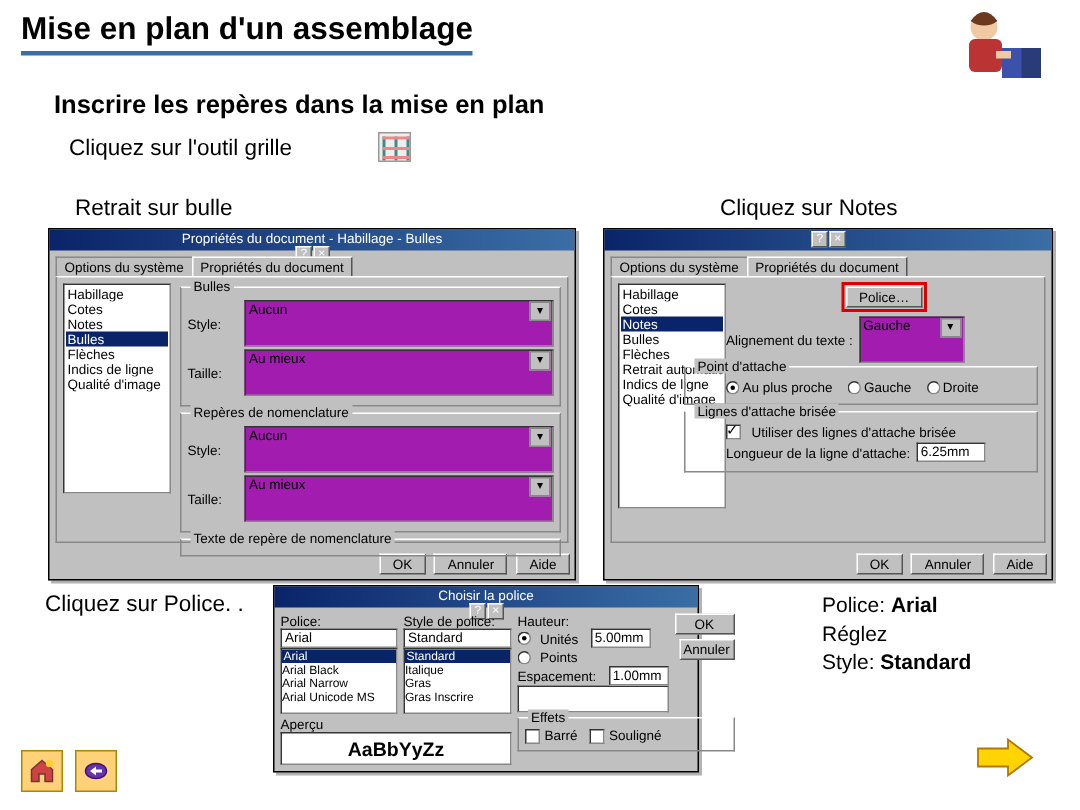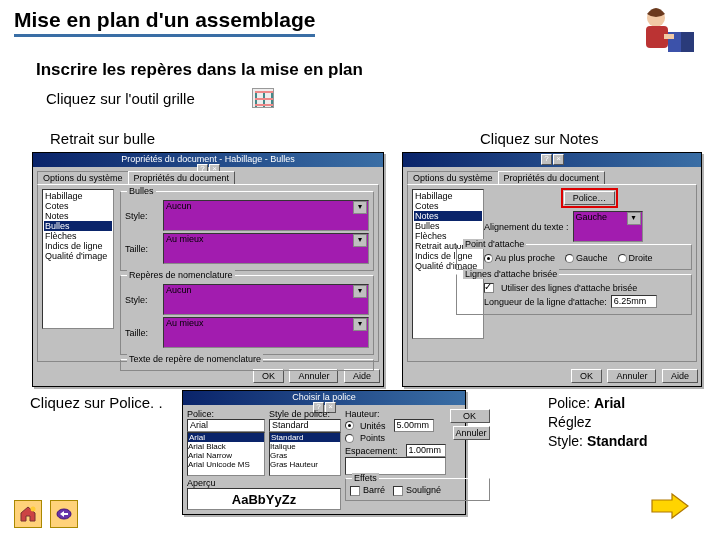--- a/index.html
+++ b/index.html
@@ -301,21 +301,21 @@
         <div>Arial Unicode MS</div>
       </div>
     </div>
     <div>
       <div>Style de police:</div>
       <div class="txt" style="width:100%">Standard</div>
       <div style="background:#fff;border:1px inset #888;height:44px;font-size:8px;overflow:hidden">
         <div style="background:#0a246a;color:#fff;padding:0 1px">Standard</div>
         <div>Italique</div>
         <div>Gras</div>
-        <div>Gras Hauteur</div>
+        <div>Gras Inscrire</div>
       </div>
     </div>
     <div>
       <div>Hauteur:</div>
       <div class="row" style="margin:0">
           <span class="radio on"></span>
           <span>Unités</span>
           <span class="txt" style="width:40px;margin-left:4px">5.00mm</span>
         </div>
       <div class="row" style="margin:1px 0">

